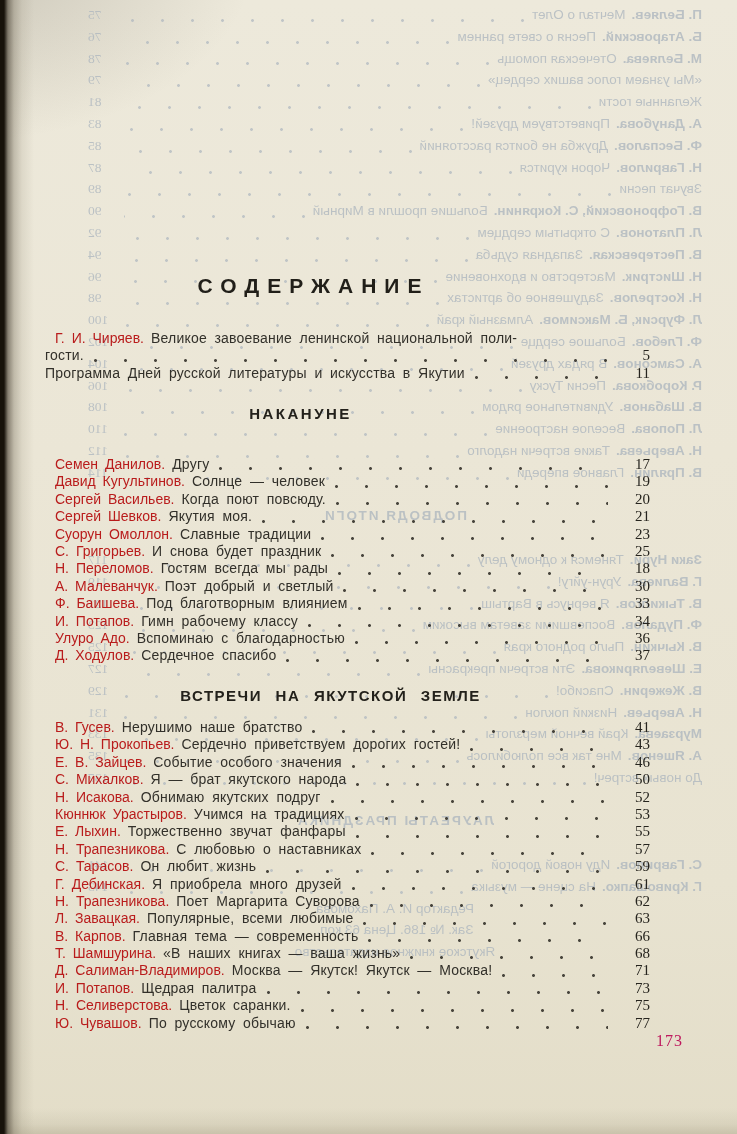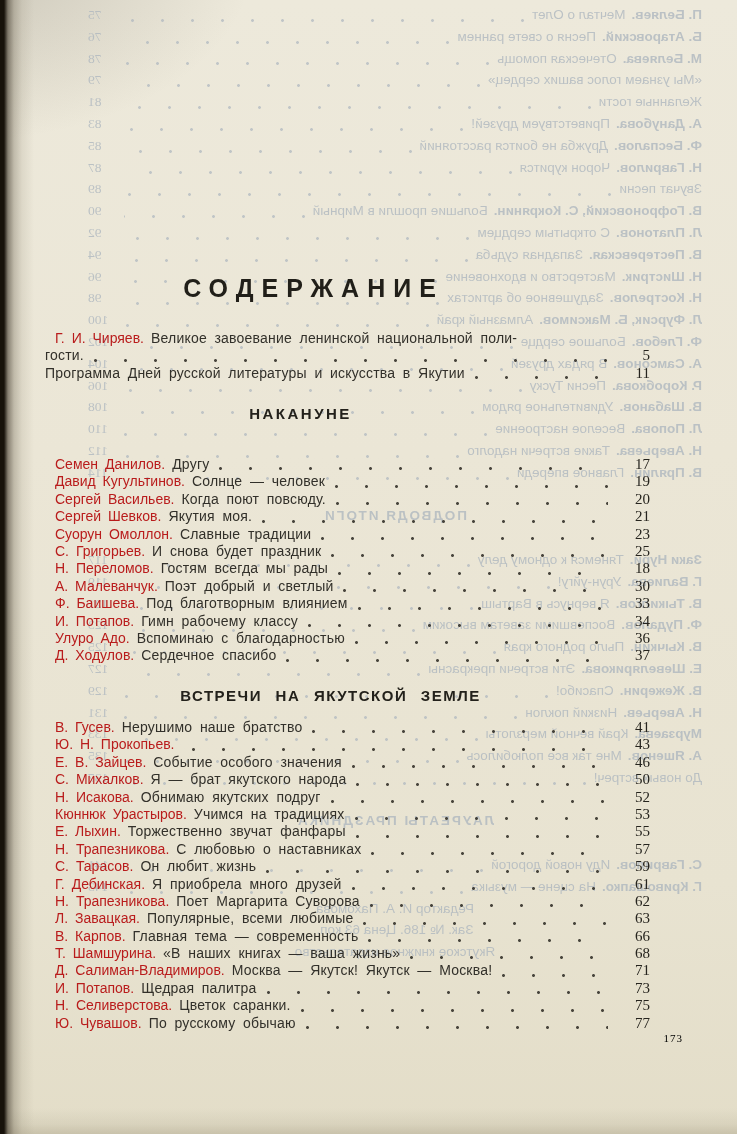--- a/index.html
+++ b/index.html
@@ -39,21 +39,21 @@
     background-size:30px 3px;background-repeat:repeat-x;}
   .ghost .g-num{font-family:"Liberation Serif","DejaVu Serif",serif;width:30px;text-align:right;}
   .ghost .g-head{text-align:center;font-weight:bold;letter-spacing:2px;height:21.8px;}
   .ghost .g-cent{text-align:center;height:21.8px;}
   .ghost .g-sp{height:21.8px;}
   
   .content{position:absolute;left:45px;top:0;width:605px;color:#2b2923;}
   .main-heading{
     position:absolute;top:274px;left:0;width:100%;text-align:center;
     transform:translateX(-34px);
-    font-weight:bold;font-size:25px;letter-spacing:8px;color:#211f19;
+    font-weight:bold;font-size:21px;letter-spacing:8px;color:#211f19;
   }
   .sec-heading{position:absolute;left:0;width:100%;text-align:center;
     font-weight:bold;font-size:15px;color:#23211b;}
   .sec-heading.s1{top:405px;letter-spacing:2.5px;transform:translateX(-47px);}
   .sec-heading.s2{top:687px;letter-spacing:1.5px;word-spacing:8px;transform:translateX(-17px);}
   .toc-block{position:absolute;left:0;width:100%;}
   .intro-block{top:330px;}
   .entries-1{top:456px;}
   .entries-2{top:719px;}
   .toc-row{display:flex;align-items:baseline;white-space:nowrap;height:17.4px;font-size:14px;}
@@ -61,21 +61,21 @@
   .toc-row .title{color:#32302a;word-spacing:3.5px;letter-spacing:.2px;}
   .toc-row .leader{flex:1 1 auto;height:3px;align-self:flex-end;margin:0 8px 3px 10px;
     background-image:radial-gradient(circle at 1.5px 1.5px, rgba(45,42,35,.85) 1.25px, rgba(45,42,35,0) 1.6px);
     background-size:30px 3px;background-repeat:repeat-x;}
   .toc-row .no-leader{flex:1 1 auto;}
   .toc-row .num{font-family:"Liberation Serif","DejaVu Serif",serif;font-size:15px;
     width:34px;text-align:right;color:#26241e;flex:0 0 auto;}
   .footer-folio{
     position:absolute;top:1032px;right:54px;
     font-family:"Liberation Serif","DejaVu Serif",serif;
-    font-size:11px;letter-spacing:1px;color:#000000;
+    font-size:16px;letter-spacing:1px;color:#be185d;
   }
 </style>
 </head>
 <body>
 
 <div class="paper"></div>
 <div class="spine-shadow"></div>
 
 <div class="ghost" id="ghost">
     <div class="g-row">
@@ -395,20 +395,21 @@
   <div class="sec-heading s2">ВСТРЕЧИ НА ЯКУТСКОЙ ЗЕМЛЕ</div>
   <div class="toc-block entries-2" id="entries1">
       <div class="toc-row">
         <span class="author">В. Гусев.</span>
         <span class="title">Нерушимо наше братство</span>
         <span class="leader"></span>
         <span class="num">41</span>
       </div>
       <div class="toc-row">
         <span class="author">Ю. Н. Прокопьев.</span>
+        <span class="title">Сердечно приветствуем дорогих гостей!</span>
         <span class="leader"></span>
         <span class="num">43</span>
       </div>
       <div class="toc-row">
         <span class="author">Е. В. Зайцев.</span>
         <span class="title">Событие особого значения</span>
         <span class="leader"></span>
         <span class="num">46</span>
       </div>
       <div class="toc-row">

